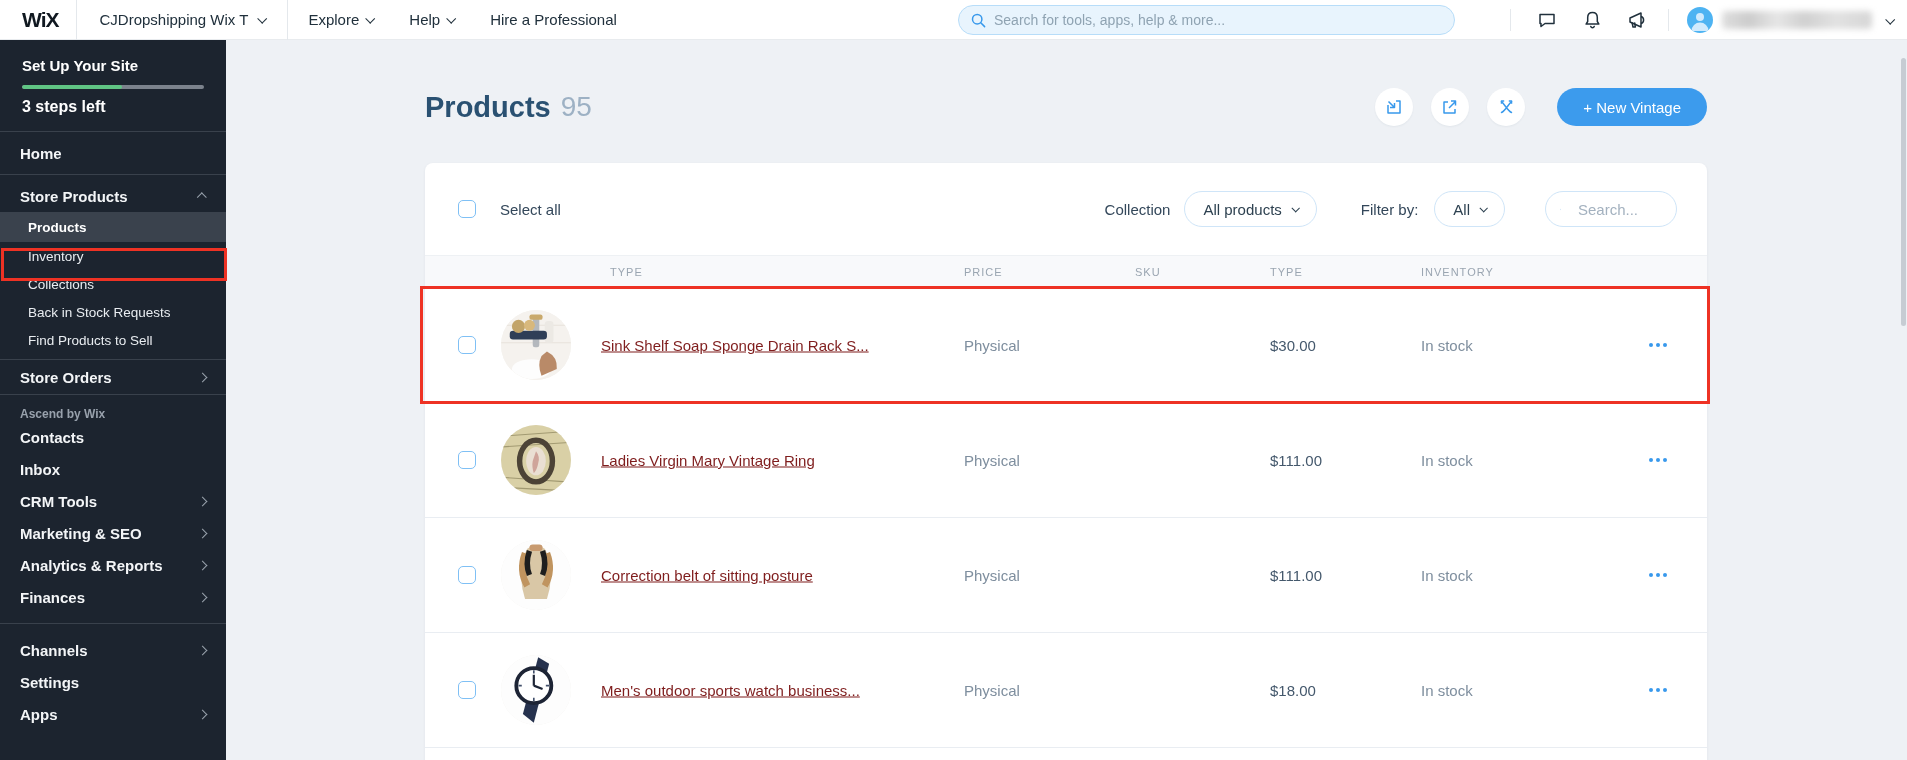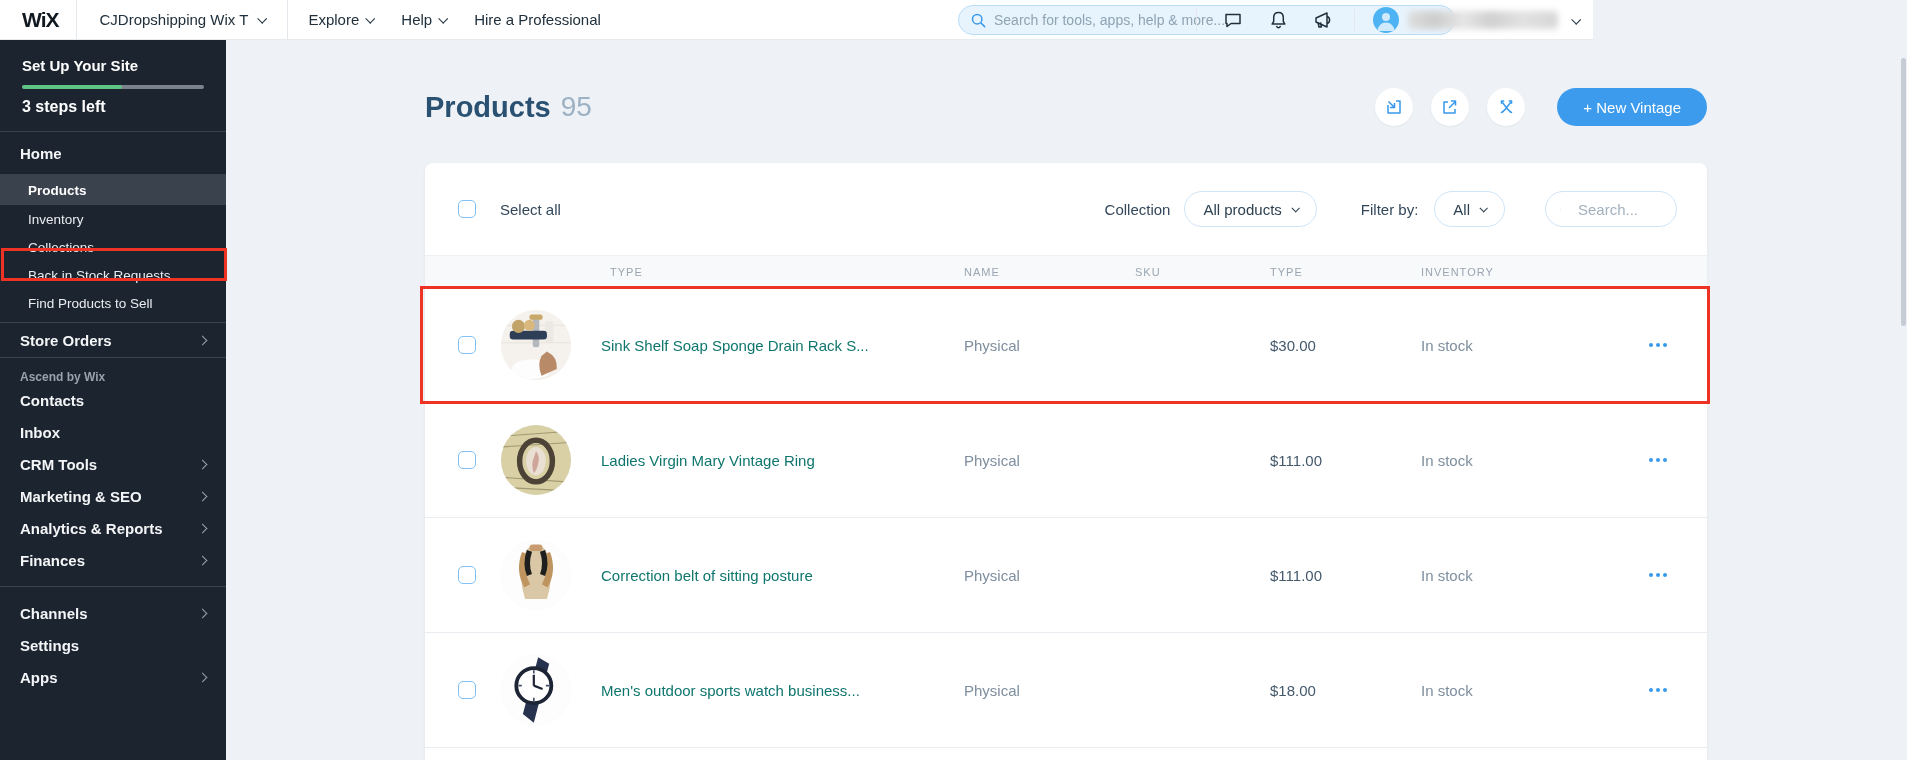--- a/index.html
+++ b/index.html
@@ -1,27 +1,27 @@
 <!DOCTYPE html>
 <html><head>
 <meta charset="utf-8">
 <style>
   * { margin:0; padding:0; box-sizing:border-box; }
   html,body { width:1907px; height:760px; overflow:hidden; }
   body { font-family:"Liberation Sans", sans-serif; background:#eef1f5; position:relative; }
 
   
-  .topbar { position:absolute; top:0; left:0; width:1593px; height:40px; background:#fff;
+  .topbar { position:absolute; top:0; left:0; width:1907px; height:40px; background:#fff;
             border-bottom:1px solid #e8ebee; display:flex; align-items:center; z-index:20; }
   .logo { font-weight:800; font-size:21px; letter-spacing:-1px; color:#101820; margin-left:22px; cursor:pointer; }
   .vdiv { width:1px; height:40px; background:#e4e8ec; }
   .vdiv.short { height:22px; }
   .site-sel { display:flex; align-items:center; gap:10px; padding:0 22px; height:40px; background:none; border:none;
               font-family:inherit; font-size:15px; color:#20303c; cursor:pointer; }
-  .topnav { display:flex; align-items:center; gap:28px; margin-left:20px; }
+  .topnav { display:flex; align-items:center; gap:36px; margin-left:20px; }
   .topnav .nav-item { display:flex; align-items:center; gap:7px; background:none; border:none; font-family:inherit;
                       font-size:15px; color:#20303c; cursor:pointer; }
   .chev { width:7px; height:7px; border-right:1.6px solid #20303c; border-bottom:1.6px solid #20303c;
           display:inline-block; transform:rotate(45deg) translateY(-1px); }
   .chev.up { transform:rotate(-135deg) translateY(-1px); }
   .chev.rgt { transform:rotate(-45deg); }
   .topsearch { position:absolute; left:958px; top:5px; width:497px; height:30px; background:#e8f4fd;
                border:1px solid #b7ddf9; border-radius:16px; display:flex; align-items:center; padding:0 12px; }
   .topsearch svg { flex:0 0 auto; }
   .topsearch input { border:none; background:transparent; outline:none; font-family:inherit; font-size:14px;
@@ -82,21 +82,21 @@
 
   .thead { position:relative; height:33px; background:#f8f9fb; border-top:1px solid #eef1f4; border-bottom:1px solid #eef1f4; }
   .th { position:absolute; top:50%; transform:translateY(-50%); font-size:11px; letter-spacing:1px; color:#9aa5b1; }
   .c-name { left:185px; } .c-type { left:539px; } .c-sku { left:710px; } .c-price { left:845px; } .c-inv { left:996px; }
 
   .trow { position:relative; height:115px; border-bottom:1px solid #e9edf2; cursor:pointer; }
   .cell { position:absolute; top:50%; transform:translateY(-50%); font-size:15px; }
   .trow .cb { position:absolute; left:33px; top:50%; transform:translateY(-50%); }
   .pimg { position:absolute; left:76px; top:50%; transform:translateY(-50%); width:70px; height:70px;
           border-radius:50%; overflow:hidden; background:#f4f2ef; }
-  .n-name { left:176px; color:#0f766e; max-width:350px; white-space:nowrap; }
+  .n-name { left:176px; color:#7f1d1d; max-width:350px; white-space:nowrap;text-decoration:underline; }
   .n-type { left:539px; color:#7e8e9e; }
   .n-sku  { left:710px; color:#7e8e9e; }
   .n-price{ left:845px; color:#44586c; }
   .n-inv  { left:996px; color:#7e8e9e; }
   .rowmenu { position:absolute; left:1218px; top:50%; transform:translateY(-50%); display:flex; gap:3px;
              background:none; border:none; cursor:pointer; padding:6px; }
   .rowmenu i { width:4px; height:4px; border-radius:50%; background:#3899ec; }
 
   
   .annot { position:absolute; border:3px solid #ee3224; z-index:30; pointer-events:none; }
@@ -176,20 +176,24 @@
     <div class="progress-track">
       <div class="progress-fill" style="width: 55%;"></div>
     </div>
     <div class="setup-steps">3 steps left</div>
   </div>
   <div class="sdiv"></div>
   <div class="s-item s-top mt6">
     <span>Home</span>
   </div>
   <div class="sdiv mt6"></div>
+  <div class="s-item s-top mt6">
+    <span>Store Products</span>
+    <i class="chev up"></i>
+  </div>
   <div class="s-item s-sub selected">
     <span>Products</span>
   </div>
   <div class="s-item s-sub">
     <span>Inventory</span>
   </div>
   <div class="s-item s-sub">
     <span>Collections</span>
   </div>
   <div class="s-item s-sub">
@@ -288,21 +292,21 @@
             <circle cx="6.2" cy="6.2" r="4.7" fill="none" stroke="#3899ec" stroke-width="1.5"></circle>
             <line x1="9.8" y1="9.8" x2="13.6" y2="13.6" stroke="#3899ec" stroke-width="1.5" stroke-linecap="round"></line>
           </svg>
           <input placeholder="Search..." style="">
         </div>
       </div>
     </div>
 
     <div class="thead">
       <span class="th c-name">TYPE</span>
-      <span class="th c-type">NAME</span>
+      <span class="th c-type">PRICE</span>
       <span class="th c-sku">SKU</span>
       <span class="th c-price">TYPE</span>
       <span class="th c-inv">INVENTORY</span>
     </div>
 
     <div class="trow">
       <div class="cb"></div>
       <div class="pimg">
         <svg width="70" height="70" viewBox="0 0 64 64">
           <rect width="64" height="64" fill="#f5f2ee"></rect>

